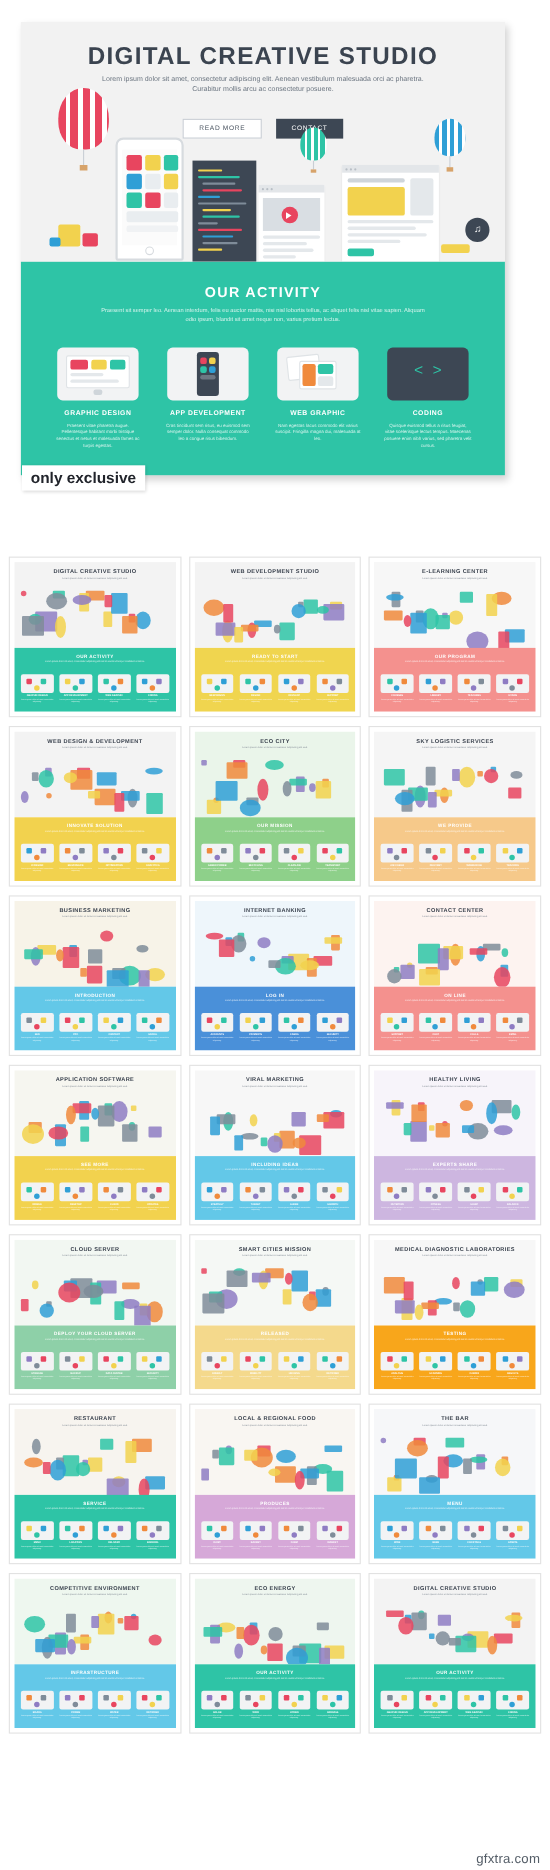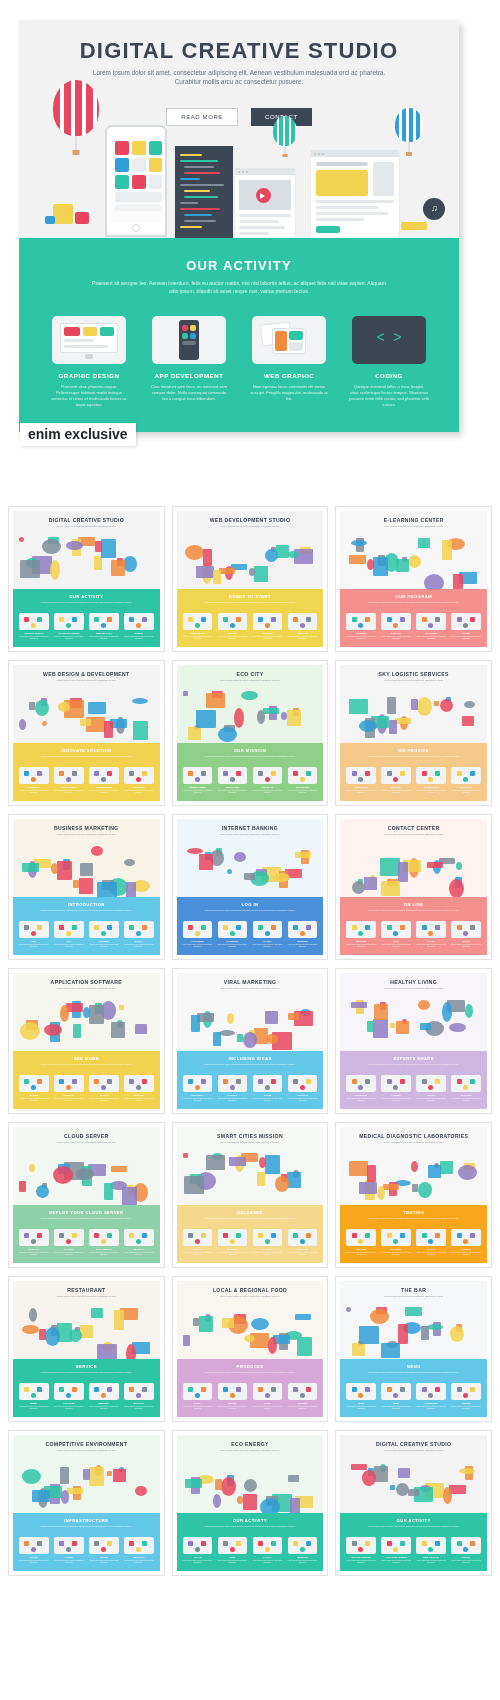--- a/index.html
+++ b/index.html
@@ -389,21 +389,21 @@
               <div style="position:absolute;left:0;right:0;top:14px;text-align:center;color:#2ec4a6;font-size:14px;font-family:'Liberation Mono',monospace;">&lt; &gt;</div>
             </div>
             <div class="act-label">CODING</div>
             <div class="act-text">Quisque euismod tellus a risus feugiat, vitae scelerisque lectus tempus. Maecenas posuere enim nibh varius, sed pharetra velit cursus.</div>
           </div>
 
         </div>
       </div>
     </div>
 
-    <div class="only-exclusive">enim exclusive</div>
+    <div class="only-exclusive">only exclusive</div>
   </div>
 
 
   <div class="grid" id="grid">
       <div class="thumb">
     <div class="t-inner">
       <div class="t-top" style="background:#f3f3f3;">
         <div class="t-title">DIGITAL CREATIVE STUDIO</div>
         <div class="t-sub">Lorem ipsum dolor sit amet consectetur adipiscing elit sed.</div>
         <div class="t-art">
@@ -1824,14 +1824,17 @@
                 </div>
         <div class="cl">CODING</div>
         <div class="ct">Lorem ipsum dolor sit amet consectetur adipiscing.</div>
       </div>
             </div>
       </div>
     </div>
       </div>
     </div>
 
+  <div class="footer">
+    <div class="gfx">gfxtra.com</div>
+  </div>
 
 </div>
 
 </body></html>

